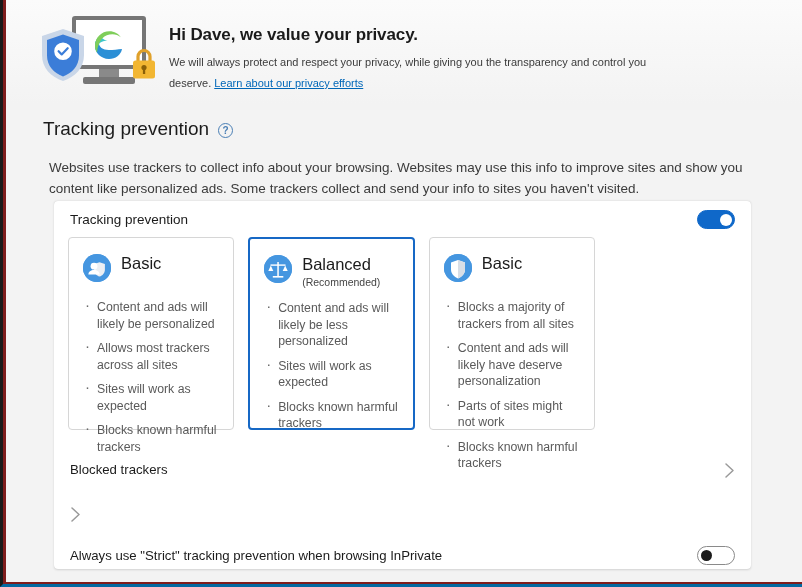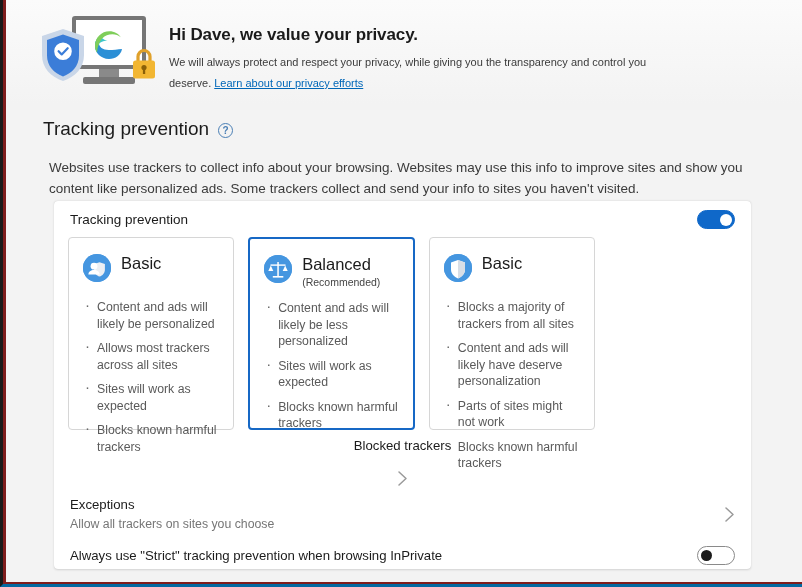--- a/index.html
+++ b/index.html
@@ -261,21 +261,21 @@
     left: 0;
     width: 697px;
     height: 50px;
     padding: 0 16px;
     box-sizing: border-box;
     display: flex;
     align-items: center;
     justify-content: space-between;
     cursor: pointer;
   }
-  .row-blocked { top: 236px; flex-direction: column; }
+  .row-blocked { top: 244px; }
   .row-exceptions { top: 288px; }
   .row-inprivate {
     top: 340px;
     height: 28px;
     cursor: default;
   }
   .link-row-title {
     font-size: 13.2px;
     color: #1b1b1b;
     line-height: 18px;
@@ -468,24 +468,20 @@
     <div class="link-row row-blocked">
       <div>
         <div class="link-row-title">Blocked trackers</div>
       </div>
       <svg class="chevron" width="11" height="17" viewBox="0 0 11 17">
         <path d="M2 2l7 6.5-7 6.5" stroke="#9a9a9a" stroke-width="1.5" fill="none" stroke-linecap="round" stroke-linejoin="round"></path>
       </svg>
     </div>
 
     <div class="link-row row-exceptions">
-      <div>
-        <div class="link-row-title">Exceptions</div>
-        <div class="link-row-sub">Allow all trackers on sites you choose</div>
-      </div>
       <svg class="chevron" width="11" height="17" viewBox="0 0 11 17">
         <path d="M2 2l7 6.5-7 6.5" stroke="#9a9a9a" stroke-width="1.5" fill="none" stroke-linecap="round" stroke-linejoin="round"></path>
       </svg>
     </div>
 
     <div class="link-row row-inprivate">
       <span class="inprivate-label">Always use "Strict" tracking prevention when browsing InPrivate</span>
       <div class="toggle off">
         <div class="knob"></div>
       </div>

